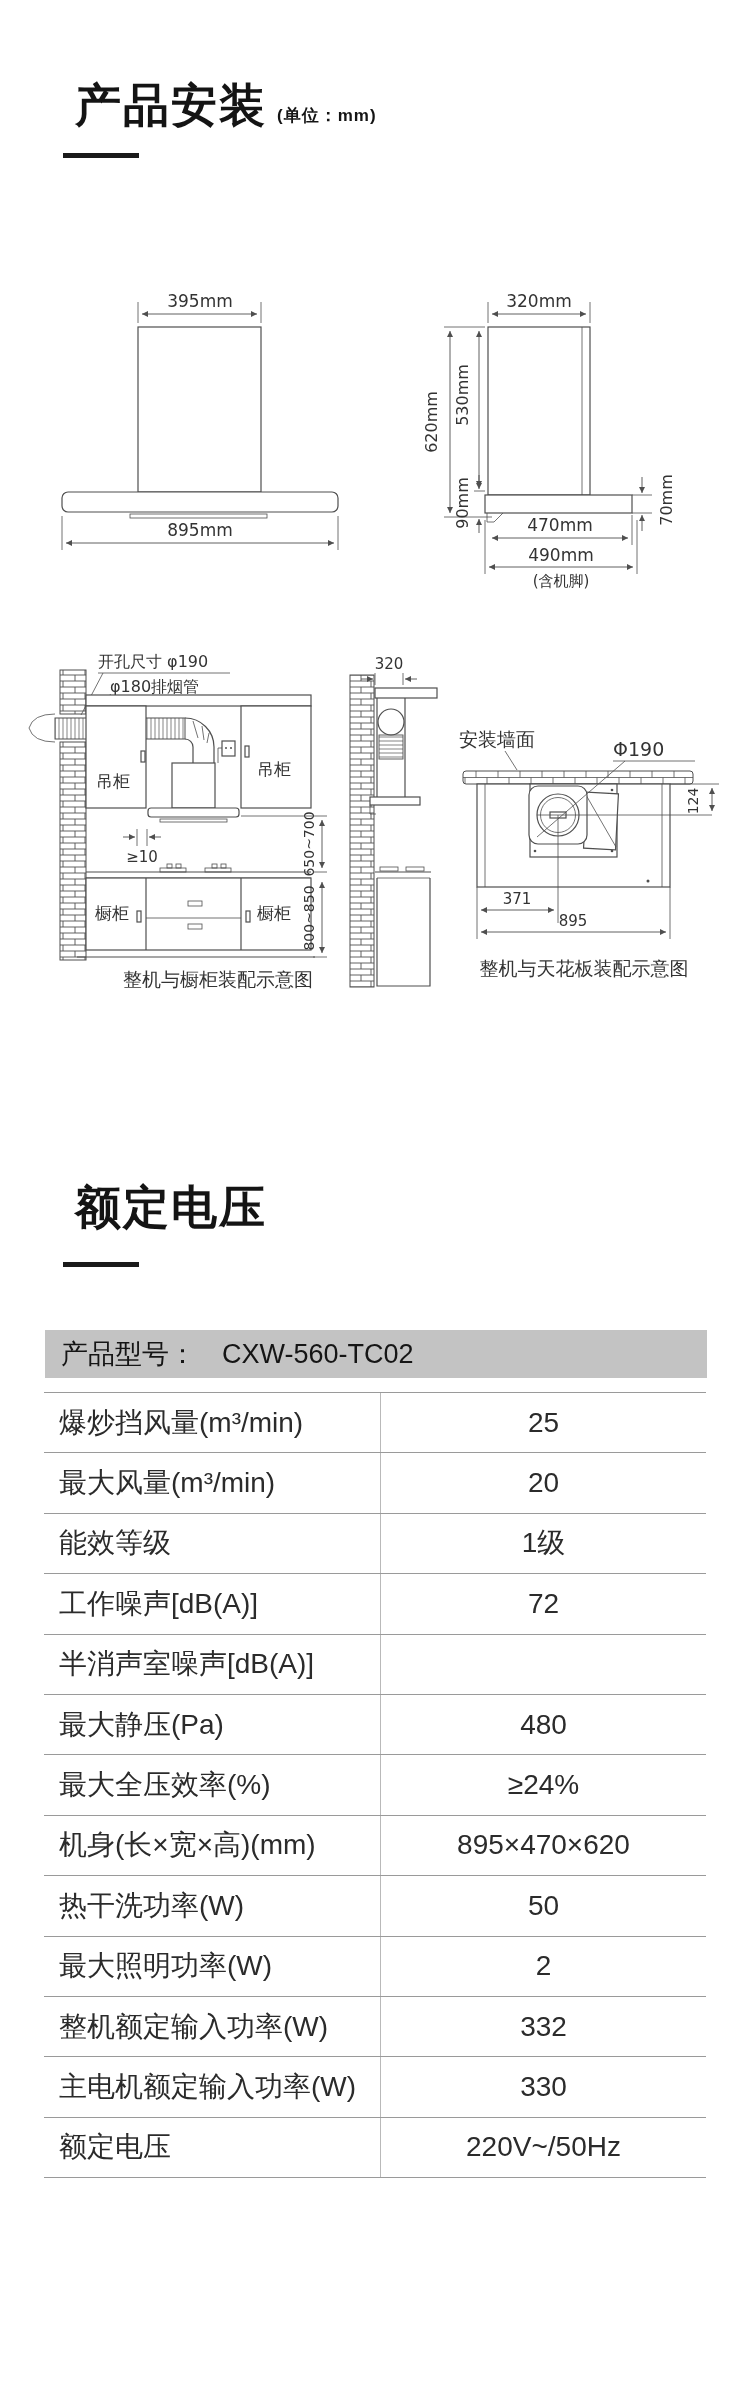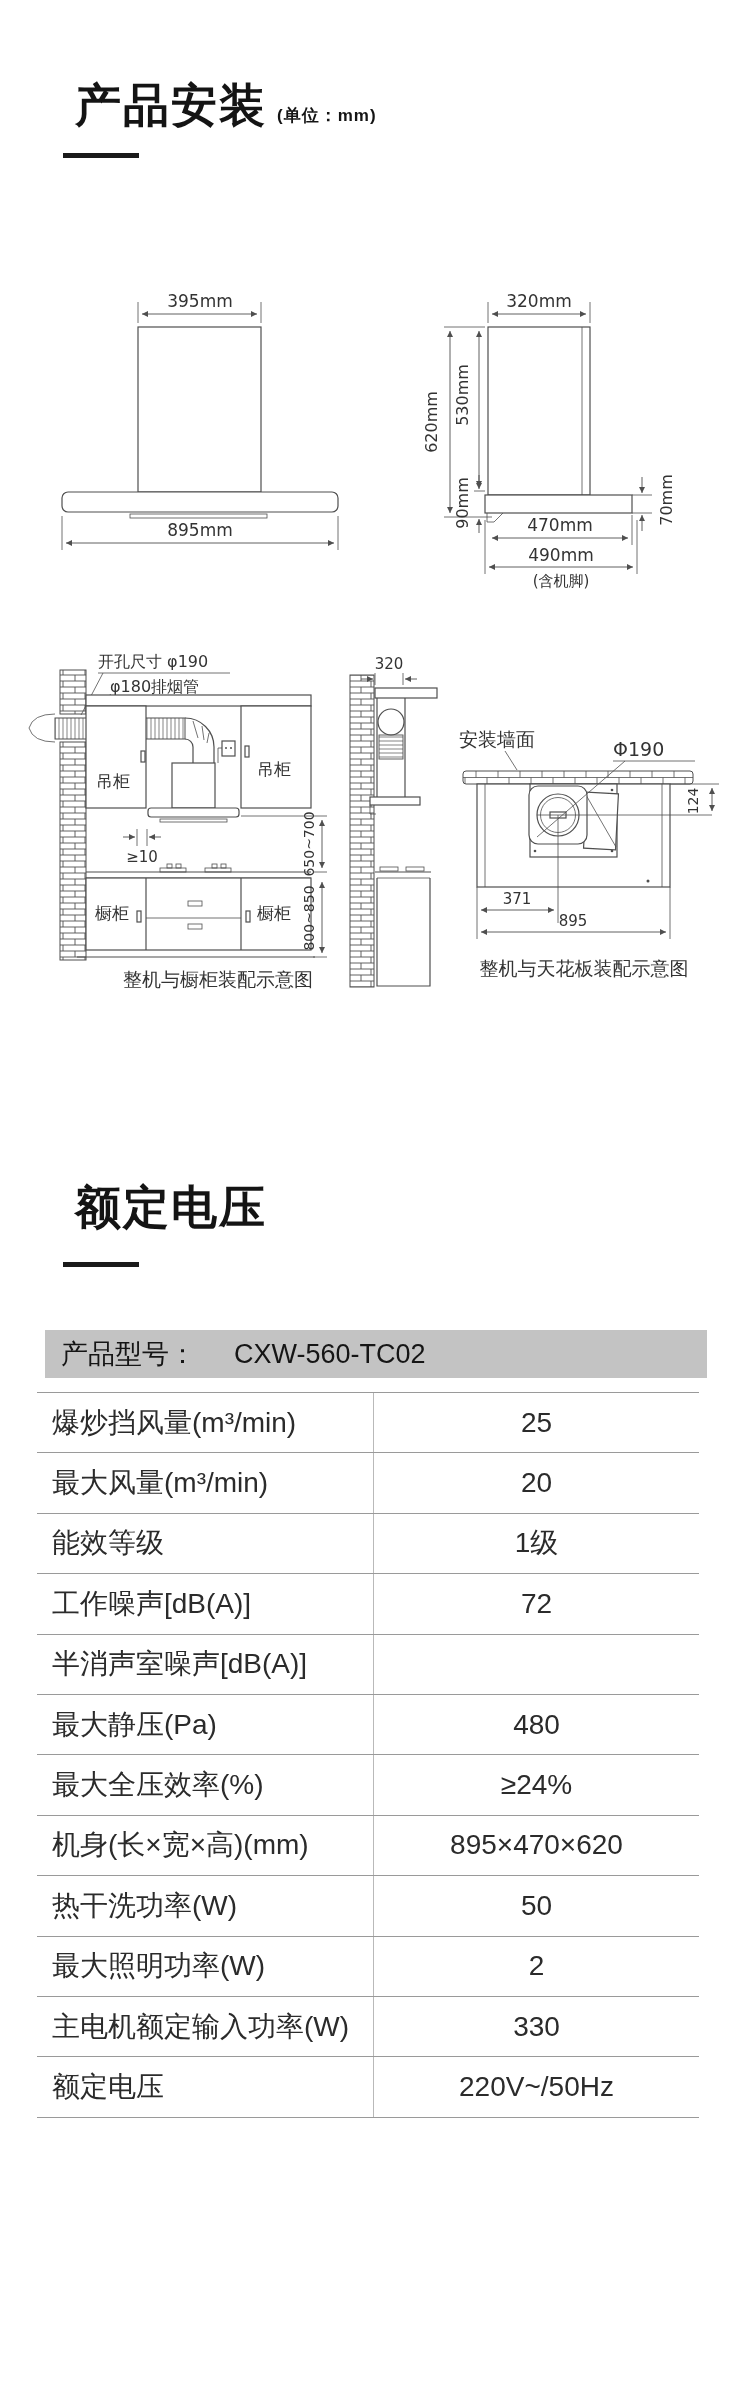--- a/index.html
+++ b/index.html
@@ -14,22 +14,22 @@
   .svg-abs{position:absolute;}
   .ln{fill:none;stroke:#4f4f4f;stroke-width:1.2;}
   .tn{fill:none;stroke:#4f4f4f;stroke-width:0.8;}
   .dim{fill:none;stroke:#4f4f4f;stroke-width:0.9;}
   .fw{fill:#fff;stroke:#4f4f4f;stroke-width:1.2;}
   .dt{fill:#333;font-family:"DejaVu Sans",sans-serif;}
   .solid{fill:#4f4f4f;stroke:none;}
 
   .model-bar{position:absolute;left:45px;top:1330px;width:662px;height:48px;background:#c3c3c3;
              display:flex;align-items:center;box-sizing:border-box;padding-left:16px;
-             font-size:27px;color:#151515;gap:38px;}
-  .spec-rows{position:absolute;left:37px;top:1392px;width:662px;border-top:1px solid #9a9a9a;}
+             font-size:27px;color:#151515;gap:26px;}
+  .spec-rows{position:absolute;left:44px;top:1392px;width:662px;border-top:1px solid #9a9a9a;}
   .spec-row{display:flex;height:59.4px;border-bottom:1px solid #9a9a9a;align-items:center;
             font-size:28px;color:#2b2b2b;}
   .cell-label{width:337px;height:100%;box-sizing:border-box;padding-left:15px;
               border-right:1px solid #b9b9b9;display:flex;align-items:center;white-space:nowrap;}
   .cell-value{flex:1;text-align:center;}
 </style>
 </head>
 <body>
 
 <div class="page">
@@ -303,20 +303,24 @@
       <div class="spec-row">
         <div class="cell-label">热干洗功率(W)</div>
         <div class="cell-value">50</div>
       </div>
 
       <div class="spec-row">
         <div class="cell-label">最大照明功率(W)</div>
         <div class="cell-value">2</div>
       </div>
 
+      <div class="spec-row">
+        <div class="cell-label">整机额定输入功率(W)</div>
+        <div class="cell-value">332</div>
+      </div>
 
       <div class="spec-row">
         <div class="cell-label">主电机额定输入功率(W)</div>
         <div class="cell-value">330</div>
       </div>
 
       <div class="spec-row">
         <div class="cell-label">额定电压</div>
         <div class="cell-value">220V~/50Hz</div>
       </div>

